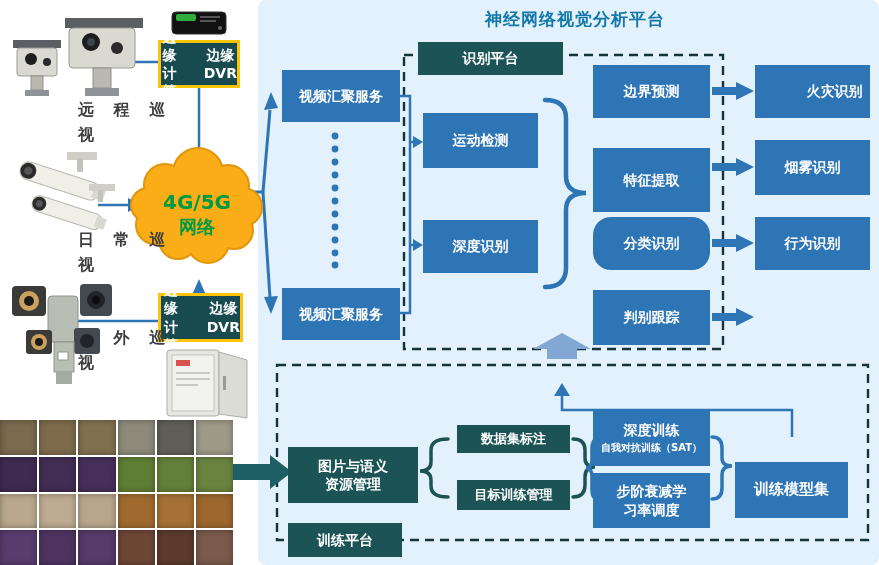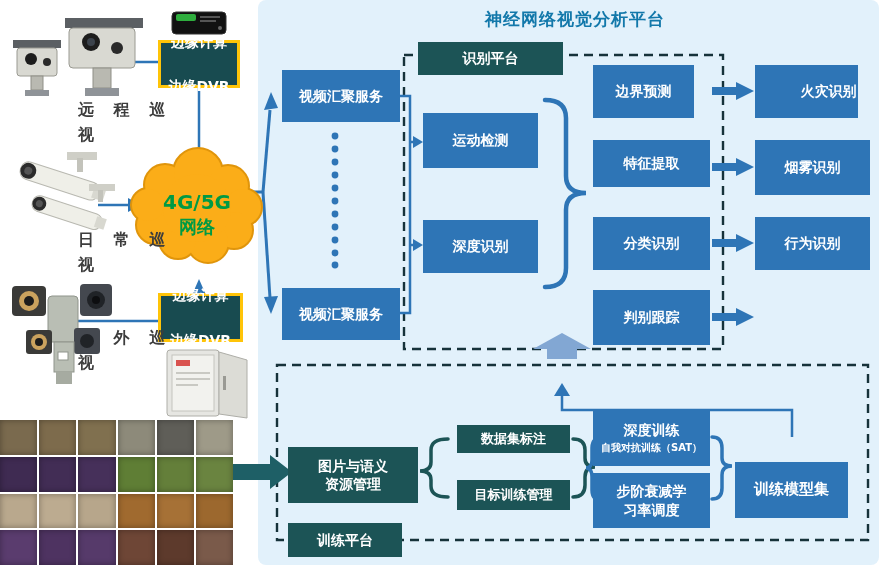--- a/index.html
+++ b/index.html
@@ -4,21 +4,21 @@
 <style>
   html,body{margin:0;padding:0;background:#ffffff;}
   body{font-family:"DejaVu Sans","Liberation Sans",sans-serif;}
   #stage{position:relative;width:879px;height:565px;overflow:hidden;background:#ffffff;}
   .panel{position:absolute;left:258px;top:0;width:621px;height:565px;background:#E2F1FB;border-radius:8px;}
   #connectors{position:absolute;left:0;top:0;width:879px;height:565px;}
   .box{position:absolute;display:flex;align-items:center;justify-content:center;text-align:center;
        color:#fff;font-weight:bold;font-size:14px;line-height:1.3;box-sizing:border-box;}
   .blue{background:#2E75B6;}
   .teal{background:#1C5456;}
-  .ybox{background:#184B50;border:3px solid #FFC408;flex-direction:column;font-size:14px;gap:26px;}
+  .ybox{background:#184B50;border:3px solid #FFC408;flex-direction:row;font-size:14px;gap:26px;}
   .title{position:absolute;left:430px;top:8px;width:290px;text-align:center;
          color:#1278AA;font-size:17px;font-weight:bold;letter-spacing:1px;}
   .cam-label{position:absolute;color:#3d3d3d;font-weight:bold;font-size:16px;line-height:1.55;}
   .cam-label .l1{letter-spacing:7px;white-space:nowrap;}
   .stack{display:flex;flex-direction:column;align-items:center;justify-content:center;}
   .sub{font-size:10px;font-weight:bold;margin-top:2px;}
   .photo-grid{position:absolute;left:0;top:420px;width:233px;height:145px;display:grid;
               grid-template-columns:repeat(6,1fr);grid-template-rows:repeat(4,1fr);gap:2px;background:#fff;}
   .photo-grid .ph{width:100%;height:100%;box-shadow:inset 0 0 6px rgba(0,0,0,.35);}
   .imgwrap{position:absolute;}
@@ -130,26 +130,26 @@
   </svg>
 
   <div class="title">神经网络视觉分析平台</div>
 
   <div class="box teal" style="left:418px;top:42px;width:145px;height:33px;">识别平台</div>
   <div class="box blue" style="left:282px;top:70px;width:118px;height:52px;">视频汇聚服务</div>
   <div class="box blue" style="left:282px;top:288px;width:118px;height:52px;">视频汇聚服务</div>
   <div class="box blue" style="left:423px;top:113px;width:115px;height:55px;">运动检测</div>
   <div class="box blue" style="left:423px;top:220px;width:115px;height:53px;">深度识别</div>
 
-  <div class="box blue" style="left:593px;top:65px;width:101px;height:53px;">边界预测</div>
-  <div class="box blue" style="left:593px;top:140px;width:117px;height:47px;">特征提取</div>
-  <div class="box blue" style="left:593px;top:217px;width:117px;height:53px;">分类识别</div>
+  <div class="box blue" style="left:593px;top:65px;width:117px;height:53px;">边界预测</div>
+  <div class="box blue" style="left:593px;top:148px;width:117px;height:64px;">特征提取</div>
+  <div class="box blue" style="left:593px;top:217px;width:117px;height:53px;border-radius:18px;">分类识别</div>
   <div class="box blue" style="left:593px;top:290px;width:117px;height:55px;">判别跟踪</div>
 
-  <div class="box blue" style="left:755px;top:65px;width:103px;height:53px;padding-left:44px;">火灾识别</div>
+  <div class="box blue" style="left:755px;top:65px;width:115px;height:53px;padding-left:44px;">火灾识别</div>
   <div class="box blue" style="left:755px;top:140px;width:115px;height:55px;">烟雾识别</div>
   <div class="box blue" style="left:755px;top:217px;width:115px;height:53px;">行为识别</div>
 
   <div class="box teal stack" style="left:288px;top:447px;width:130px;height:56px;">
     <span>图片与语义</span>
     <span>资源管理</span>
   </div>
   <div class="box teal" style="left:288px;top:523px;width:114px;height:34px;">训练平台</div>
   <div class="box teal" style="left:457px;top:425px;width:113px;height:28px;font-size:13px;">数据集标注</div>
   <div class="box teal" style="left:457px;top:480px;width:113px;height:30px;font-size:13px;">目标训练管理</div>

